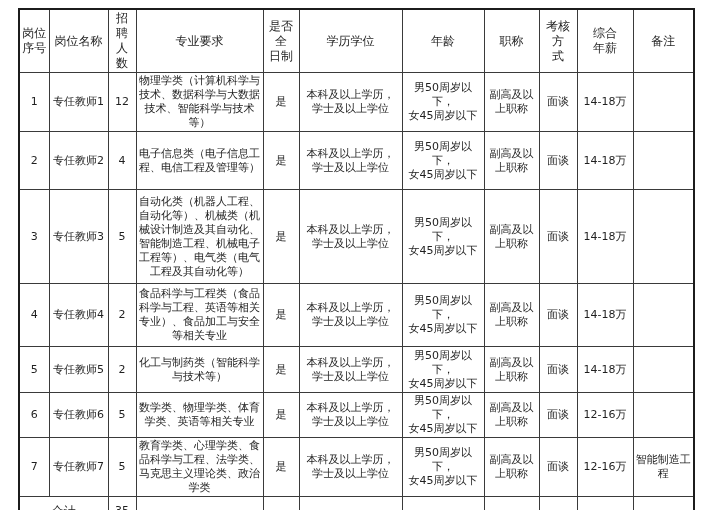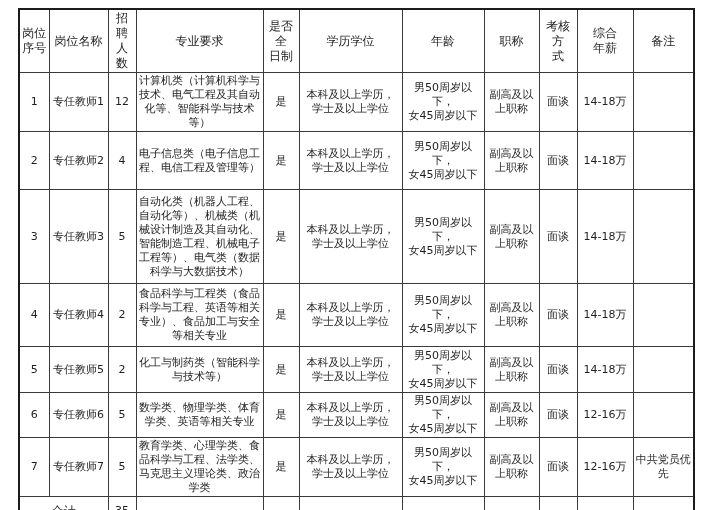--- a/index.html
+++ b/index.html
@@ -78,21 +78,21 @@
         <th data-name="col-header-salary">综合
 年薪</th>
         <th data-name="col-header-remark">备注</th>
       </tr>
   </thead>
   <tbody data-name="table-body">
       <tr data-name="table-row" class="r0">
         <td data-name="cell-no">1</td>
         <td data-name="cell-name">专任教师1</td>
         <td data-name="cell-count">12</td>
-        <td data-name="cell-major">计算机类（计算机科学与技术、电气工程及其自动化等、智能科学与技术等）</td>
+        <td data-name="cell-major">物理学类（计算机科学与技术、数据科学与大数据技术、智能科学与技术等）</td>
         <td data-name="cell-fulltime">是</td>
         <td data-name="cell-degree">本科及以上学历，
 学士及以上学位</td>
         <td data-name="cell-age">男50周岁以下，
 女45周岁以下</td>
         <td data-name="cell-title">副高及以
 上职称</td>
         <td data-name="cell-assessment">面谈</td>
         <td data-name="cell-salary">14-18万</td>
         <td data-name="cell-remark"></td>
@@ -110,21 +110,21 @@
         <td data-name="cell-title">副高及以
 上职称</td>
         <td data-name="cell-assessment">面谈</td>
         <td data-name="cell-salary">14-18万</td>
         <td data-name="cell-remark"></td>
       </tr>
       <tr data-name="table-row" class="r2">
         <td data-name="cell-no">3</td>
         <td data-name="cell-name">专任教师3</td>
         <td data-name="cell-count">5</td>
-        <td data-name="cell-major">自动化类（机器人工程、自动化等）、机械类（机械设计制造及其自动化、智能制造工程、机械电子工程等）、电气类（数据科学与大数据技术）</td>
+        <td data-name="cell-major">自动化类（机器人工程、自动化等）、机械类（机械设计制造及其自动化、智能制造工程、机械电子工程等）、电气类（电气工程及其自动化等）</td>
         <td data-name="cell-fulltime">是</td>
         <td data-name="cell-degree">本科及以上学历，
 学士及以上学位</td>
         <td data-name="cell-age">男50周岁以下，
 女45周岁以下</td>
         <td data-name="cell-title">副高及以
 上职称</td>
         <td data-name="cell-assessment">面谈</td>
         <td data-name="cell-salary">14-18万</td>
         <td data-name="cell-remark"></td>
@@ -184,21 +184,21 @@
         <td data-name="cell-major">教育学类、心理学类、食品科学与工程、法学类、马克思主义理论类、政治学类</td>
         <td data-name="cell-fulltime">是</td>
         <td data-name="cell-degree">本科及以上学历，
 学士及以上学位</td>
         <td data-name="cell-age">男50周岁以下，
 女45周岁以下</td>
         <td data-name="cell-title">副高及以
 上职称</td>
         <td data-name="cell-assessment">面谈</td>
         <td data-name="cell-salary">12-16万</td>
-        <td data-name="cell-remark">中共党员优先</td>
+        <td data-name="cell-remark">智能制造工程</td>
       </tr>
     </tbody>
   <tfoot>
     <tr data-name="total-row">
         <td colspan="2" data-name="total-label">合计</td>
         <td data-name="total-count">35</td>
         <td data-name="total-empty-cell"></td>
         <td data-name="total-empty-cell"></td>
         <td data-name="total-empty-cell"></td>
         <td data-name="total-empty-cell"></td>

